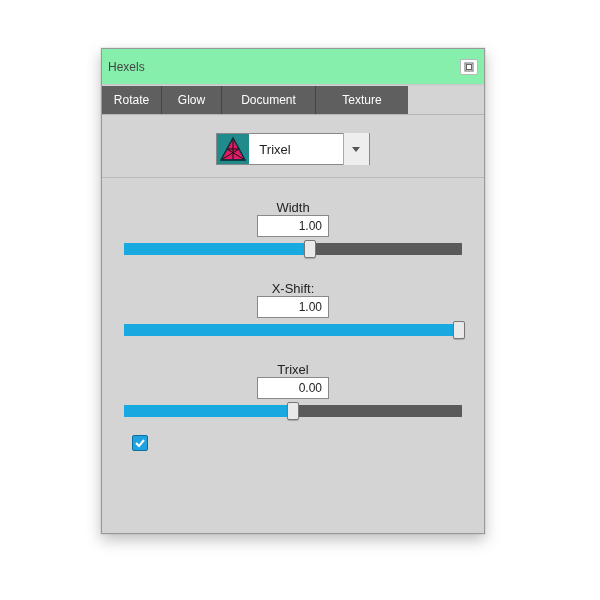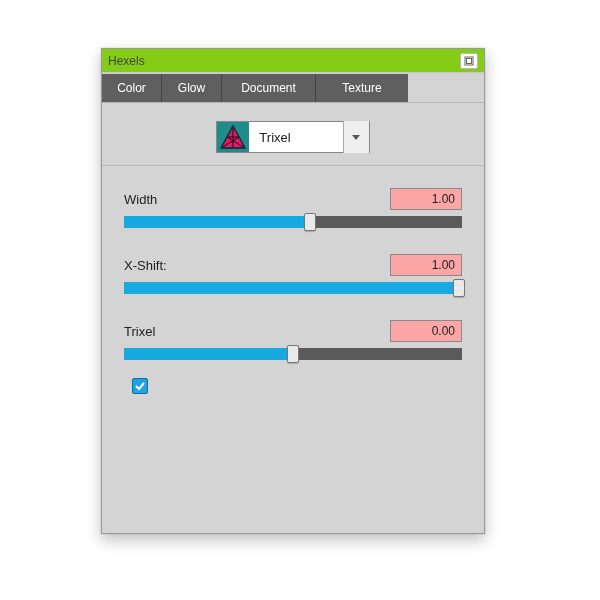--- a/index.html
+++ b/index.html
@@ -3,21 +3,21 @@
 <meta charset="utf-8">
 <style>
   * { box-sizing: border-box; font-family: "Segoe UI", Tahoma, Arial, sans-serif; }
   body { margin: 0; width: 600px; height: 600px; background: #fff; }
   .panel {
     position: absolute; left: 101px; top: 48px; width: 384px; height: 486px;
     background: #d4d4d4; border: 1px solid #999;
     box-shadow: 0 6px 14px rgba(0,0,0,0.25), 0 0 0 1px rgba(0,0,0,0.05);
   }
   .titlebar {
-    height: 24px; background: #84cc16; display: flex; align-items: center;
+    height: 36px; background: #86efac; display: flex; align-items: center;
     justify-content: space-between; padding: 0 6px; font-size: 12px; color: #444;
     border-bottom: 1px solid #c8c8c8;
   }
   .title-close {
     width: 18px; height: 16px; border: 1px solid #b8b8b8; border-radius: 2px;
     display: flex; align-items: center; justify-content: center; background: #fff;
   }
   .title-close svg { width: 10px; height: 10px; }
   .tabs {
     display: flex; border-top: 1px solid #d0d0d0; border-bottom: 1px solid #b5b5b5;
@@ -58,25 +58,25 @@
     display:flex; align-items:center; gap:8px; font-size:13px; color:#222;
     margin-left:8px; margin-bottom:14px;
   }
   .chk {
     width:16px; height:16px; background:#1ea2e0; border:1px solid #0b6f9f;
     display:flex; align-items:center; justify-content:center; border-radius:2px;
   }
   .chk svg{width:12px;height:12px;}
   .slider-block { margin:0 8px 26px 8px; }
   .slider-head {
-    display:flex; justify-content:space-between; align-items:center;
-    font-size:13px; color:#222; margin-bottom:6px;
+    display:flex; align-items:center;
+    font-size:13px; color:#222; margin-bottom:6px;flex-direction:column;
   }
   .valbox {
-    width:72px; height:22px; background:#fca5a5; border:1px solid #888;
+    width:72px; height:22px; background:#ffffff; border:1px solid #888;
     font-size:12px; text-align:right; padding:2px 6px; color:#222;
   }
   .track {
     height:12px; background:#5a5a5a; position:relative;
   }
   .fill {
     position:absolute; top:0; left:0; height:100%; background:#18a9e0;
   }
   .thumb {
     position:absolute; top:-3px; width:12px; height:18px;
@@ -94,21 +94,21 @@
     <div class="title-close">
       <svg viewBox="0 0 10 10">
         <rect x="1" y="1" width="8" height="8" fill="none" stroke="#666" stroke-width="1"></rect>
         <rect x="2.5" y="2.5" width="5" height="5" fill="none" stroke="#666" stroke-width="1"></rect>
       </svg>
     </div>
   </div>
 
   <div class="tabs">
     <div class="tab inactive w0">
-        <span>Color</span>
+        <span>Rotate</span>
       </div>
     <div class="tab inactive w2">
         <span>Glow</span>
       </div>
     <div class="tab inactive w3">
         <span>Document</span>
       </div>
     <div class="tab inactive w4">
         <span>Texture</span>
       </div>

